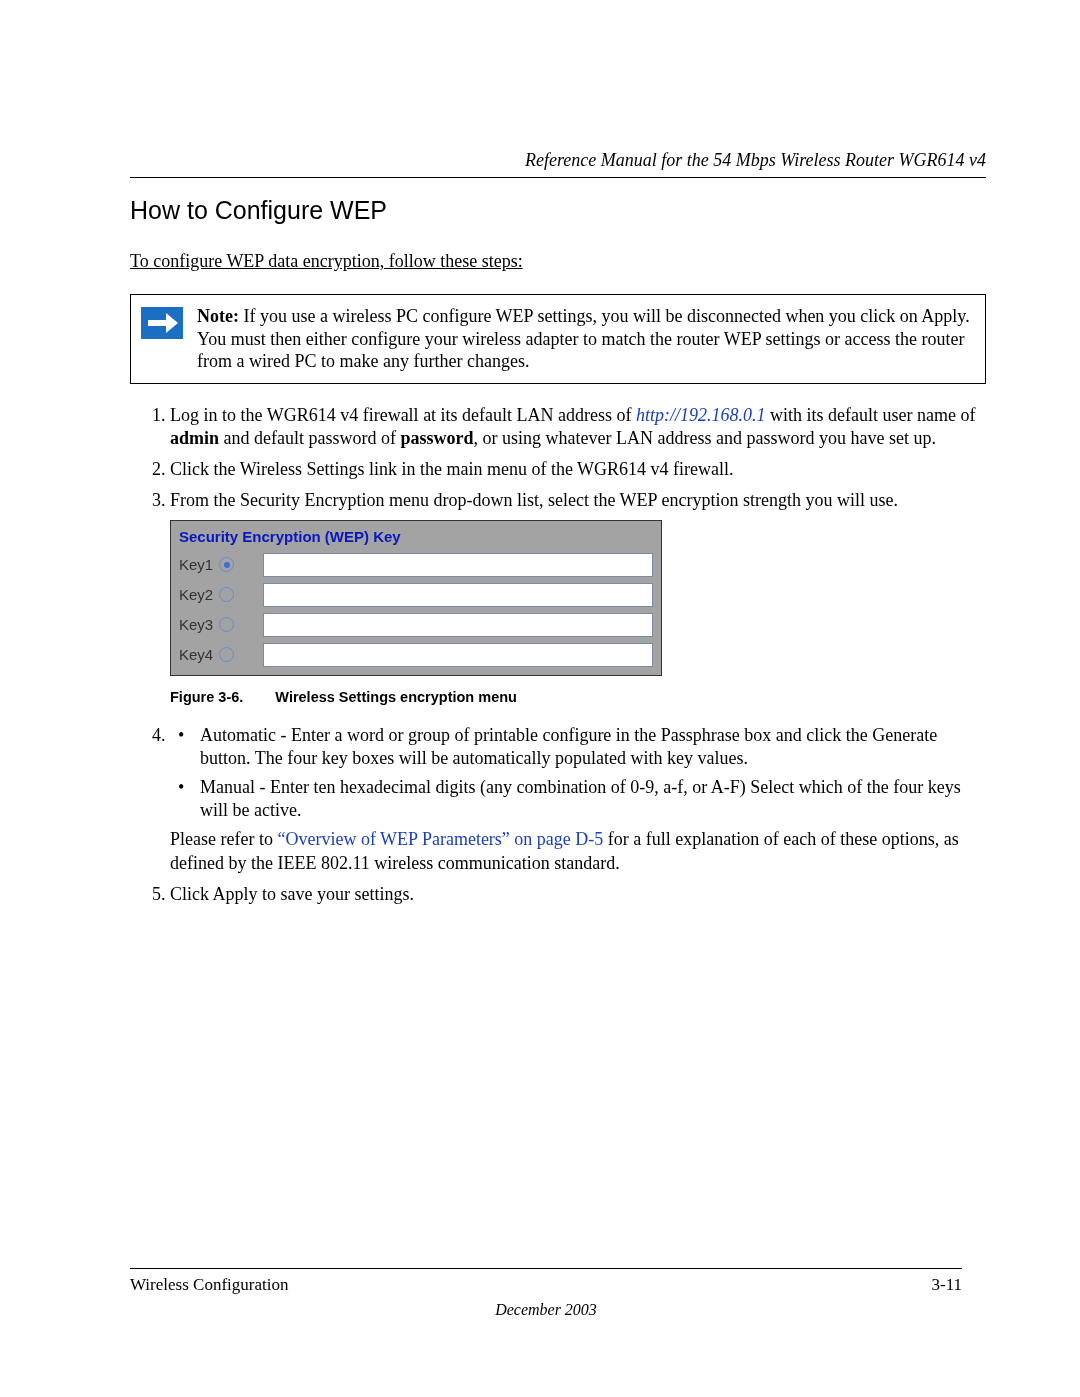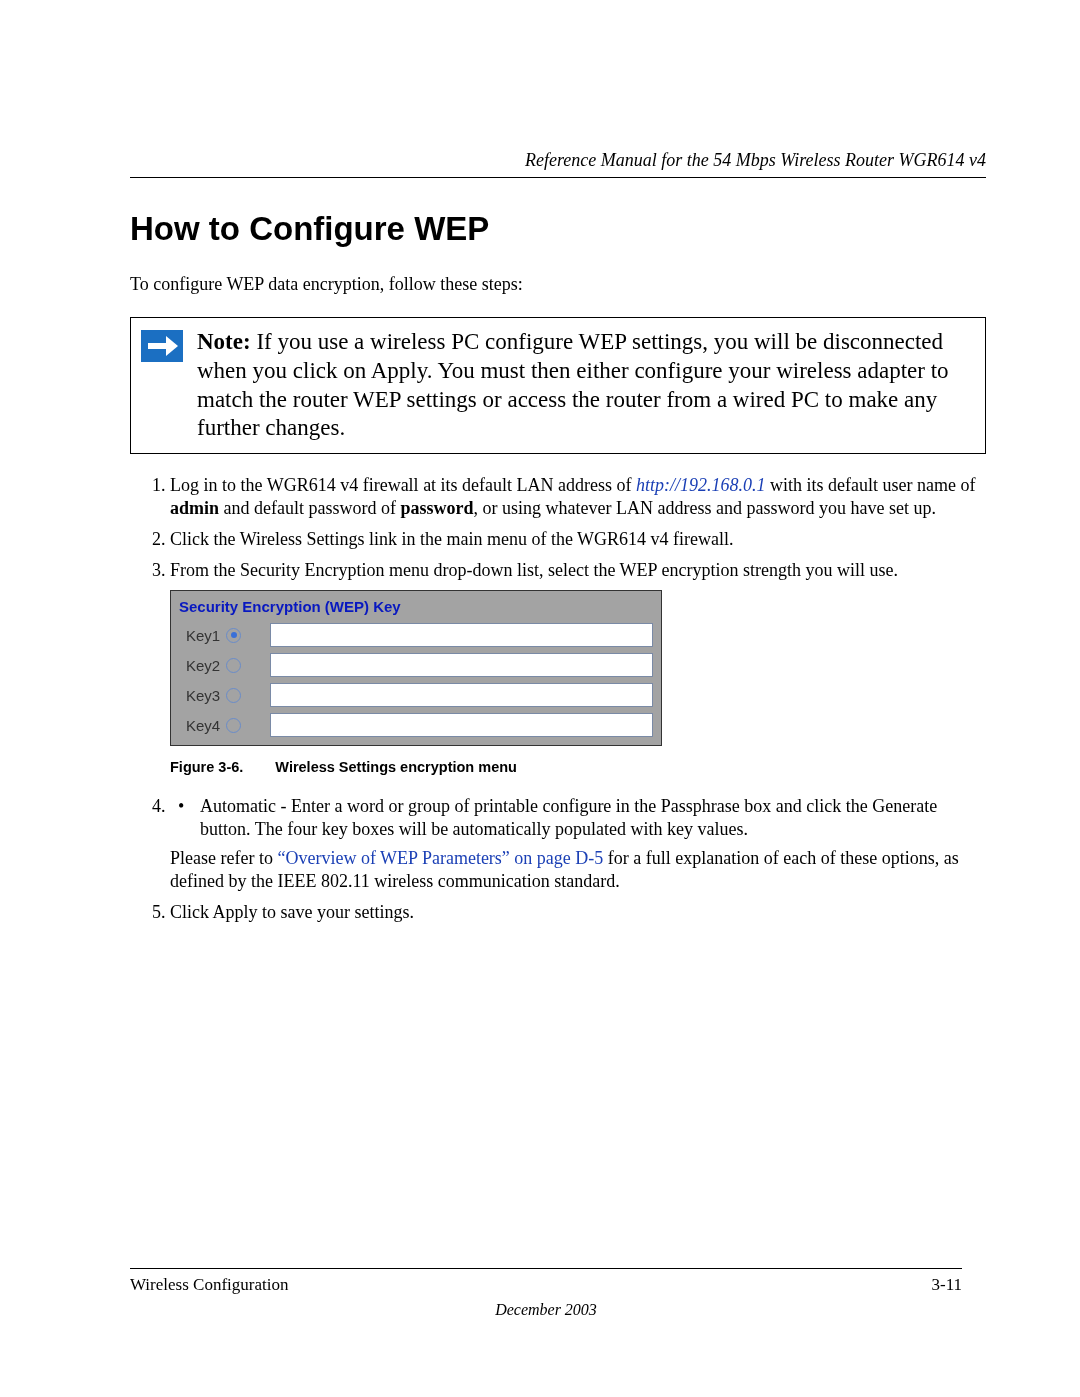--- a/index.html
+++ b/index.html
@@ -23,44 +23,45 @@
     font-size: 18px;
     margin-bottom: 6px;
   }
   hr.rule {
     border: none;
     border-top: 1px solid #000;
     margin: 0;
   }
   h2.section-title {
     font-family: Arial, Helvetica, sans-serif;
-    font-weight: bold;
-    font-size: 33px;
-    margin-top: 32px;
+    font-weight: normal;
+    font-size: 25px;
+    margin-top: 18px;
     margin-bottom: 26px;
   }
   p.intro {
     margin: 0 0 22px 0;
     font-size: 18px;
+    text-decoration: underline;
   }
   .note-box {
     border: 1.5px solid #000;
     display: flex;
     padding: 10px 14px 10px 10px;
     margin-bottom: 20px;
   }
   .note-icon {
     width: 42px;
     height: 32px;
     margin-right: 14px;
     margin-top: 2px;
     flex: 0 0 42px;
   }
   .note-text {
-    font-size: 23px;
+    font-size: 18px;
     line-height: 1.25;
   }
   ol.steps {
     padding-left: 40px;
     margin: 0;
   }
   ol.steps > li {
     margin-bottom: 8px;
     line-height: 1.28;
     font-size: 18px;
@@ -93,21 +94,20 @@
   .wep-label {
     width: 84px;
     color: #333;
   }
   .radio-wrap {
     width: 84px;
     display: flex;
     align-items: center;
     gap: 6px;
     color: #333;
-    margin-left: 7px;
   }
   .radio {
     width: 13px;
     height: 13px;
     border: 1.5px solid #6a8cc9;
     border-radius: 50%;
     display: inline-flex;
     align-items: center;
     justify-content: center;
   }
@@ -248,20 +248,21 @@
       </div>
 
       <div class="figure-caption">
         <span>Figure 3-6.</span><span class="fig-gap"></span><span>Wireless Settings encryption menu</span>
       </div>
     </li>
 
     <li>
       <ul class="bullets">
         <li>Automatic - Enter a word or group of printable configure in the Passphrase box and click the Generate button. The four key boxes will be automatically populated with key values.</li>
+        <li>Manual - Enter ten hexadecimal digits (any combination of 0-9, a-f, or A-F) Select which of the four keys will be active.</li>
       </ul>
       <span>Please refer to </span><span class="xref">“Overview of WEP Parameters” on page D-5</span><span> for a full explanation of each of these options, as defined by the IEEE 802.11 wireless communication standard.</span>
     </li>
 
     <li>Click Apply to save your settings.</li>
   </ol>
 
   <div class="footer-area">
     <hr class="rule">
     <div class="footer-row">

